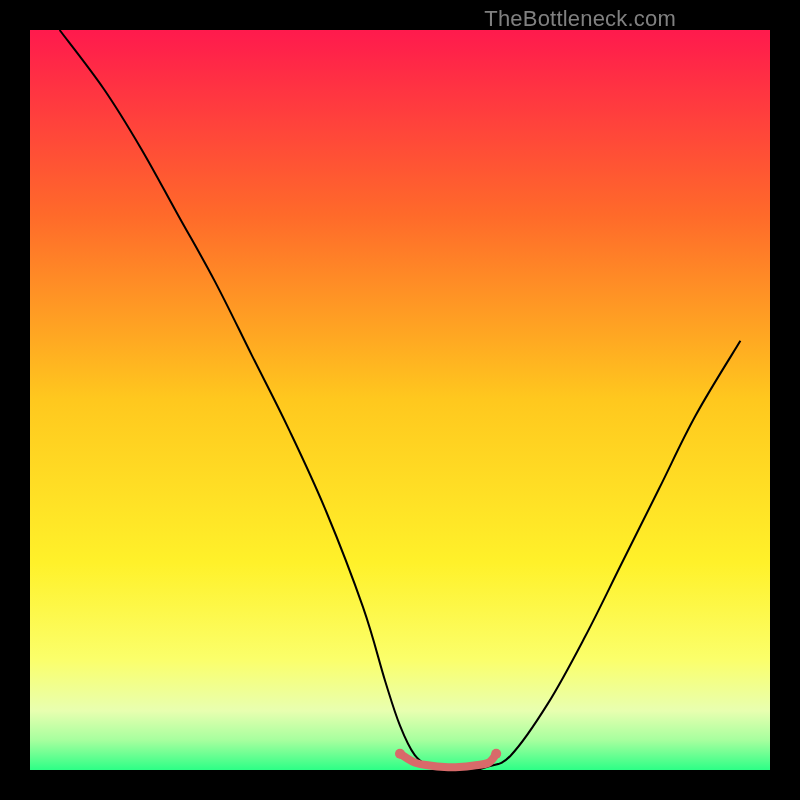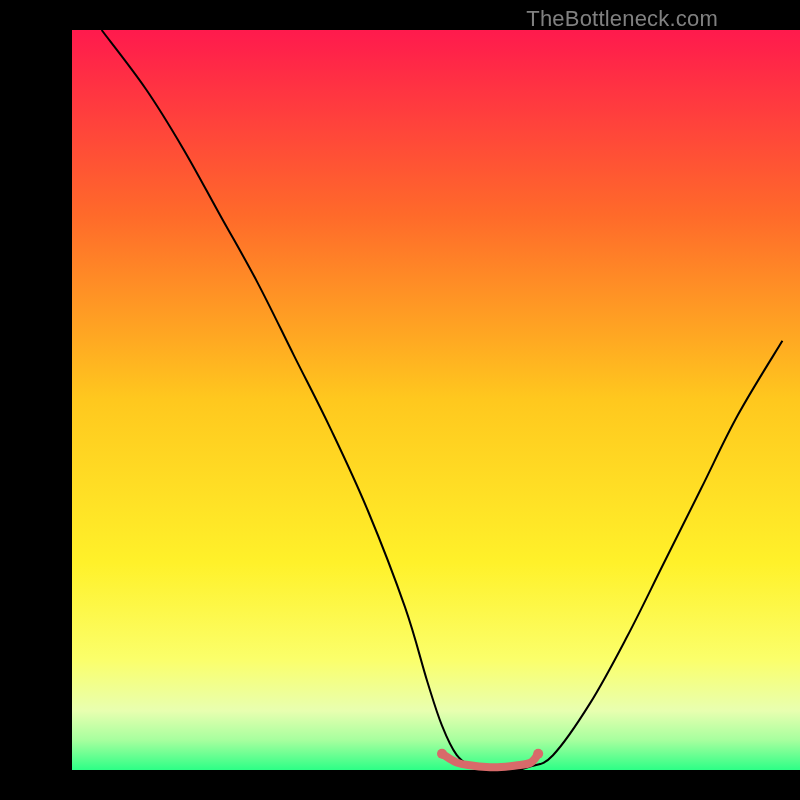--- a/index.html
+++ b/index.html
@@ -7,21 +7,20 @@
     padding: 0;
     width: 800px;
     height: 800px;
     background: #000000;
     overflow: hidden;
   }
   .chart-container {
     position: relative;
     width: 688px;
     height: 800px;
-    margin-left: 42px;
   }
   .watermark {
     position: absolute;
     top: 6px;
     right: 12px;
     font-family: Arial, Helvetica, sans-serif;
     font-size: 22px;
     color: #808080;
     letter-spacing: 0.2px;
     z-index: 10;

